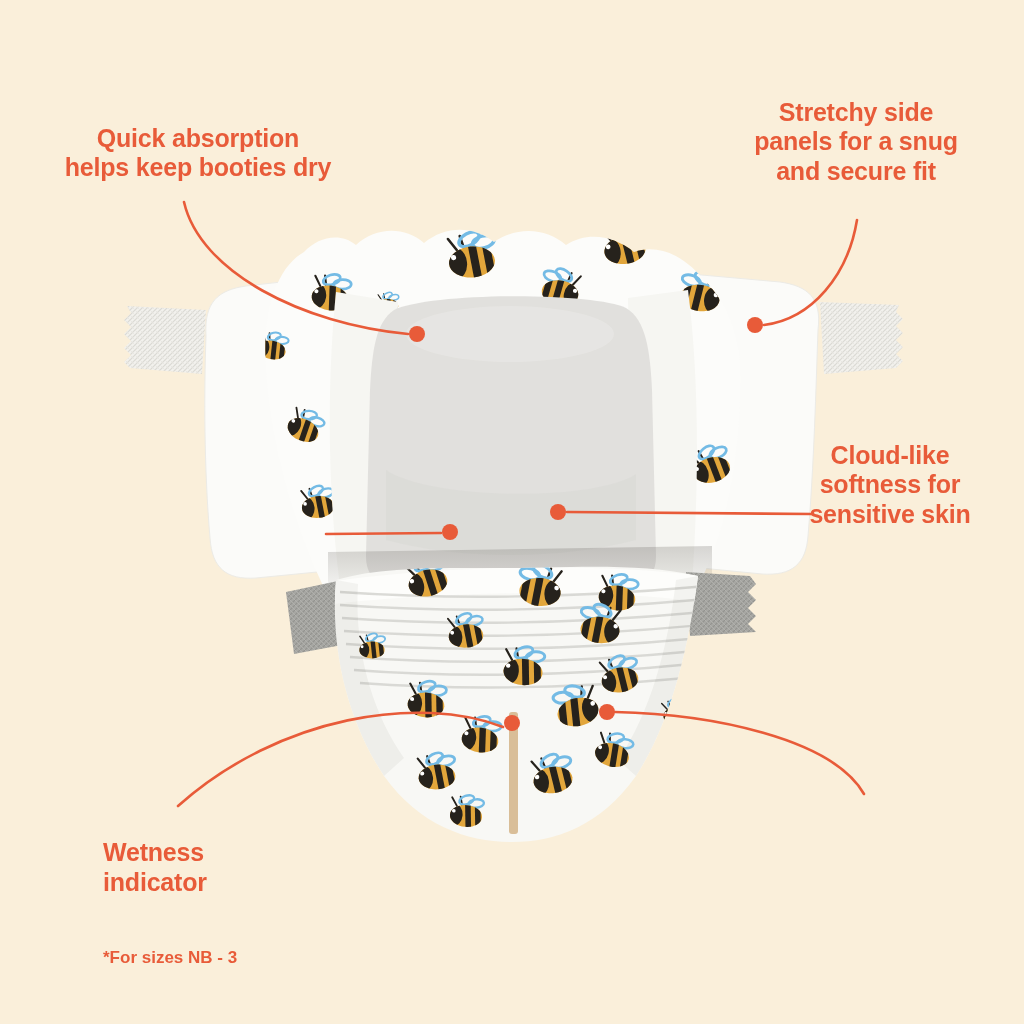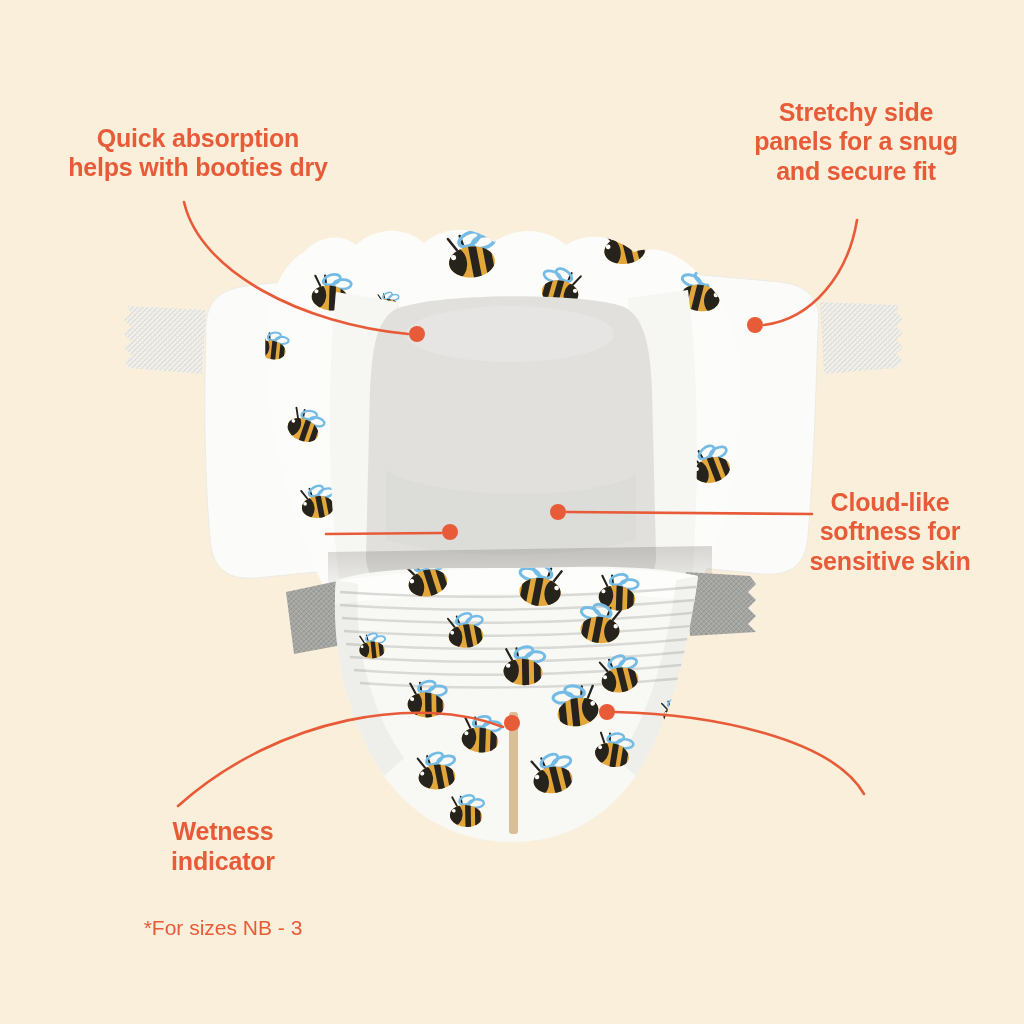--- a/index.html
+++ b/index.html
@@ -27,31 +27,31 @@
     position:absolute;
     color:var(--accent);
     font-weight:bold;
     font-size:25px;
     line-height:1.17;
     letter-spacing:-0.2px;
     text-align:center;
     white-space:pre-line;
   }
   .callout .note{
-    font-size:21px;
-    font-weight:normal;
+    font-size:17px;
+    font-weight:bold;
     letter-spacing:0;
-    margin-top:11px;
+    margin-top:22px;
     white-space:pre-line;
   }
   #callout-quick{left:52px;top:124px;width:292px;}
   #callout-stretchy{left:712px;top:98px;width:288px;}
   #callout-plant{left:26px;top:480px;width:306px;}
-  #callout-cloud{left:768px;top:488px;width:244px;}
-  #callout-wetness{left:103px;top:788px;width:240px;text-align:center;}
+  #callout-cloud{left:768px;top:441px;width:244px;}
+  #callout-wetness{left:103px;top:809px;width:240px;text-align:left;}
   #callout-usa{left:726px;top:807px;width:296px;}
 
   
   .tape{fill:url(#meshLight);}
   .wing{fill:var(--diaper-white);stroke:#ECEBE6;stroke-width:1;}
   .shell{fill:#FCFCFA;}
   .fluff{fill:#F6F6F2;}
   .pad{fill:var(--pad-gray);}
   .front-body{fill:#F8F8F5;}
   .cuff{fill:#FDFDFB;}
@@ -211,21 +211,21 @@
 
       <path class="leader" d="M503,727 C420,695 280,715 178,806"></path>
       <circle class="dot" cx="512" cy="723" r="8"></circle>
 
       <path class="leader" d="M615,712 C710,714 832,738 864,794"></path>
       <circle class="dot" cx="607" cy="712" r="8"></circle>
     </g>
   </svg>
 
   <div class="callout" id="callout-quick">Quick absorption
-helps with booties dry</div>
+helps keep booties dry</div>
 
   <div class="callout" id="callout-stretchy">Stretchy side
 panels for a snug
 and secure fit</div>
 
 
   <div class="callout" id="callout-cloud">Cloud-like
 softness for
 sensitive skin</div>
 

